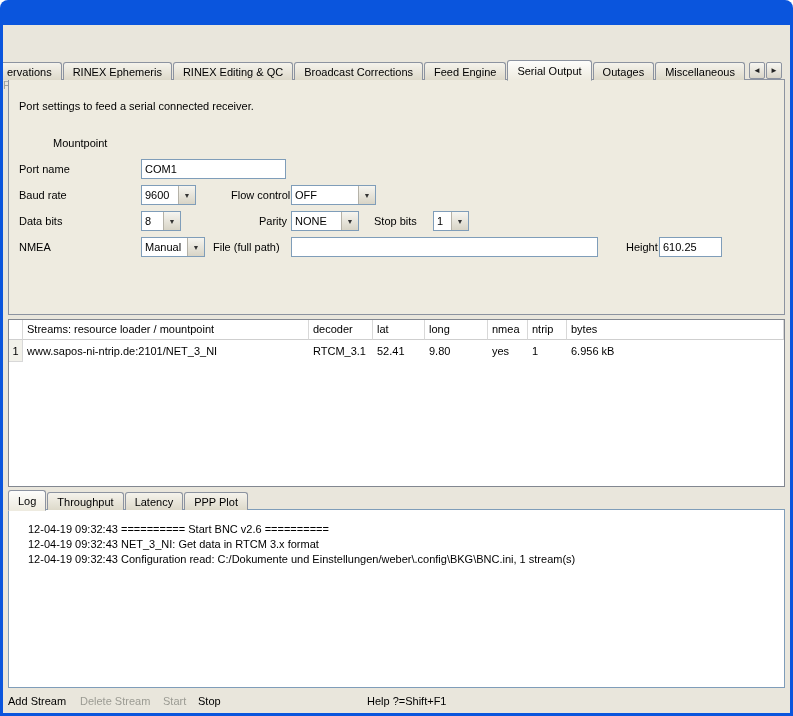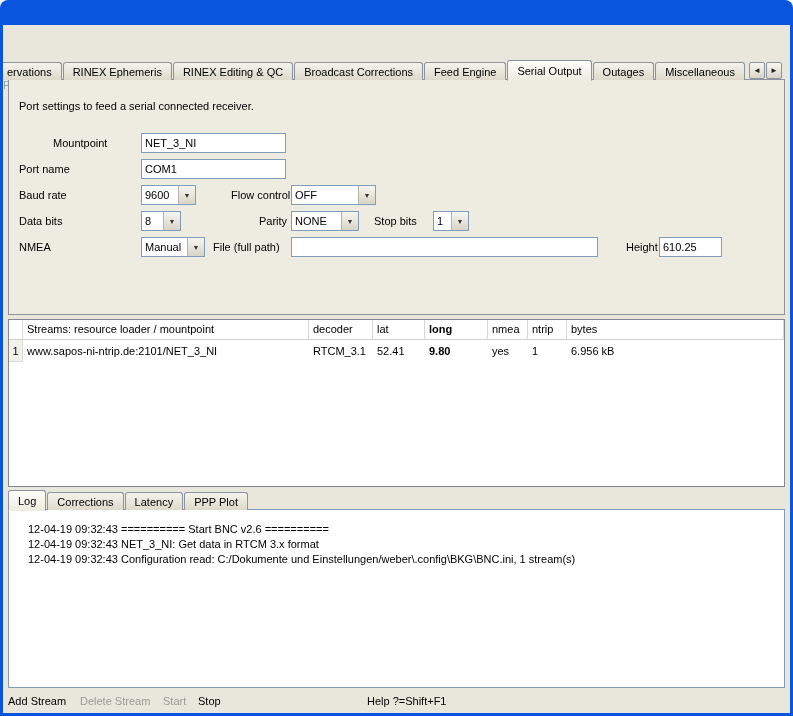--- a/index.html
+++ b/index.html
@@ -67,21 +67,21 @@
   .streams { position:absolute; left:5px; top:294px; width:777px; height:168px;
     border:1px solid #828790; background:#fff; }
   .srow { display:flex; }
   .scell { padding:3px 4px; white-space:nowrap; overflow:hidden; }
   .shead .scell { border-right:1px solid #d8d8d8; border-bottom:1px solid #cfcfcf; height:20px; }
   .sbody .scell { height:22px; padding-top:5px; }
   .c-gut  { flex:0 0 14px; }
   .c-mnt  { flex:0 0 286px; }
   .c-dec  { flex:0 0 64px; }
   .c-lat  { flex:0 0 52px; }
-  .c-lon  { flex:0 0 63px;font-weight:bold; }
+  .c-lon  { flex:0 0 63px; }
   .c-nme  { flex:0 0 40px; }
   .c-ntr  { flex:0 0 39px; }
   .c-byt  { flex:1 1 auto; }
   .rownum { background:#f2f1ea; border-right:1px solid #d8d8d8; border-bottom:1px solid #d8d8d8;
     text-align:center; padding-left:0; padding-right:0; }
 
   
   .btabbar { position:absolute; left:5px; top:464px; height:21px; display:flex; align-items:flex-end; z-index:2; }
   .logbox { position:absolute; left:5px; top:484px; width:777px; height:179px;
     border:1px solid #7f9db9; background:#fff; padding:12px 0 0 19px; overflow:hidden; }
@@ -121,21 +121,20 @@
         <span class="scrollbtn">
             <span>►</span>
           </span>
       </div>
     </div>
 
     <div class="tabpage">
       <span class="lbl" style="left:10px; top:20px;">Port settings to feed a serial connected receiver.</span>
 
       <span class="lbl" style="left:10px; top:57px;margin-left:34px;">Mountpoint</span>
-      <input class="tfield" style="left: 132px; top: 53px; width: 145px;" value="NET_3_NI">
 
       <span class="lbl" style="left:10px; top:83px;">Port name</span>
       <input class="tfield" style="left: 132px; top: 79px; width: 145px;" value="COM1">
 
       <span class="lbl" style="left:10px; top:109px;">Baud rate</span>
       <div class="combo" style="left:132px; top:105px; width:55px;">
         <span class="combo-text">9600</span>
         <span class="combo-arrow">▼</span>
       </div>
       <span class="lbl" style="left:222px; top:109px;">Flow control</span>
@@ -189,21 +188,21 @@
         <span class="scell c-lat">52.41</span>
         <span class="scell c-lon">9.80</span>
         <span class="scell c-nme">yes</span>
         <span class="scell c-ntr">1</span>
         <span class="scell c-byt">6.956 kB</span>
       </div>
     </div>
 
     <div class="btabbar">
       <div class="tab active">Log</div>
-      <div class="tab">Corrections</div>
+      <div class="tab">Throughput</div>
       <div class="tab">Latency</div>
       <div class="tab">PPP Plot</div>
     </div>
 
     <div class="logbox">
       <div class="logline">12-04-19 09:32:43 ========== Start BNC v2.6 ==========</div>
       <div class="logline">12-04-19 09:32:43 NET_3_NI: Get data in RTCM 3.x format</div>
       <div class="logline">12-04-19 09:32:43 Configuration read: C:/Dokumente und Einstellungen/weber\.config\BKG\BNC.ini, 1 stream(s)</div>
     </div>
 

